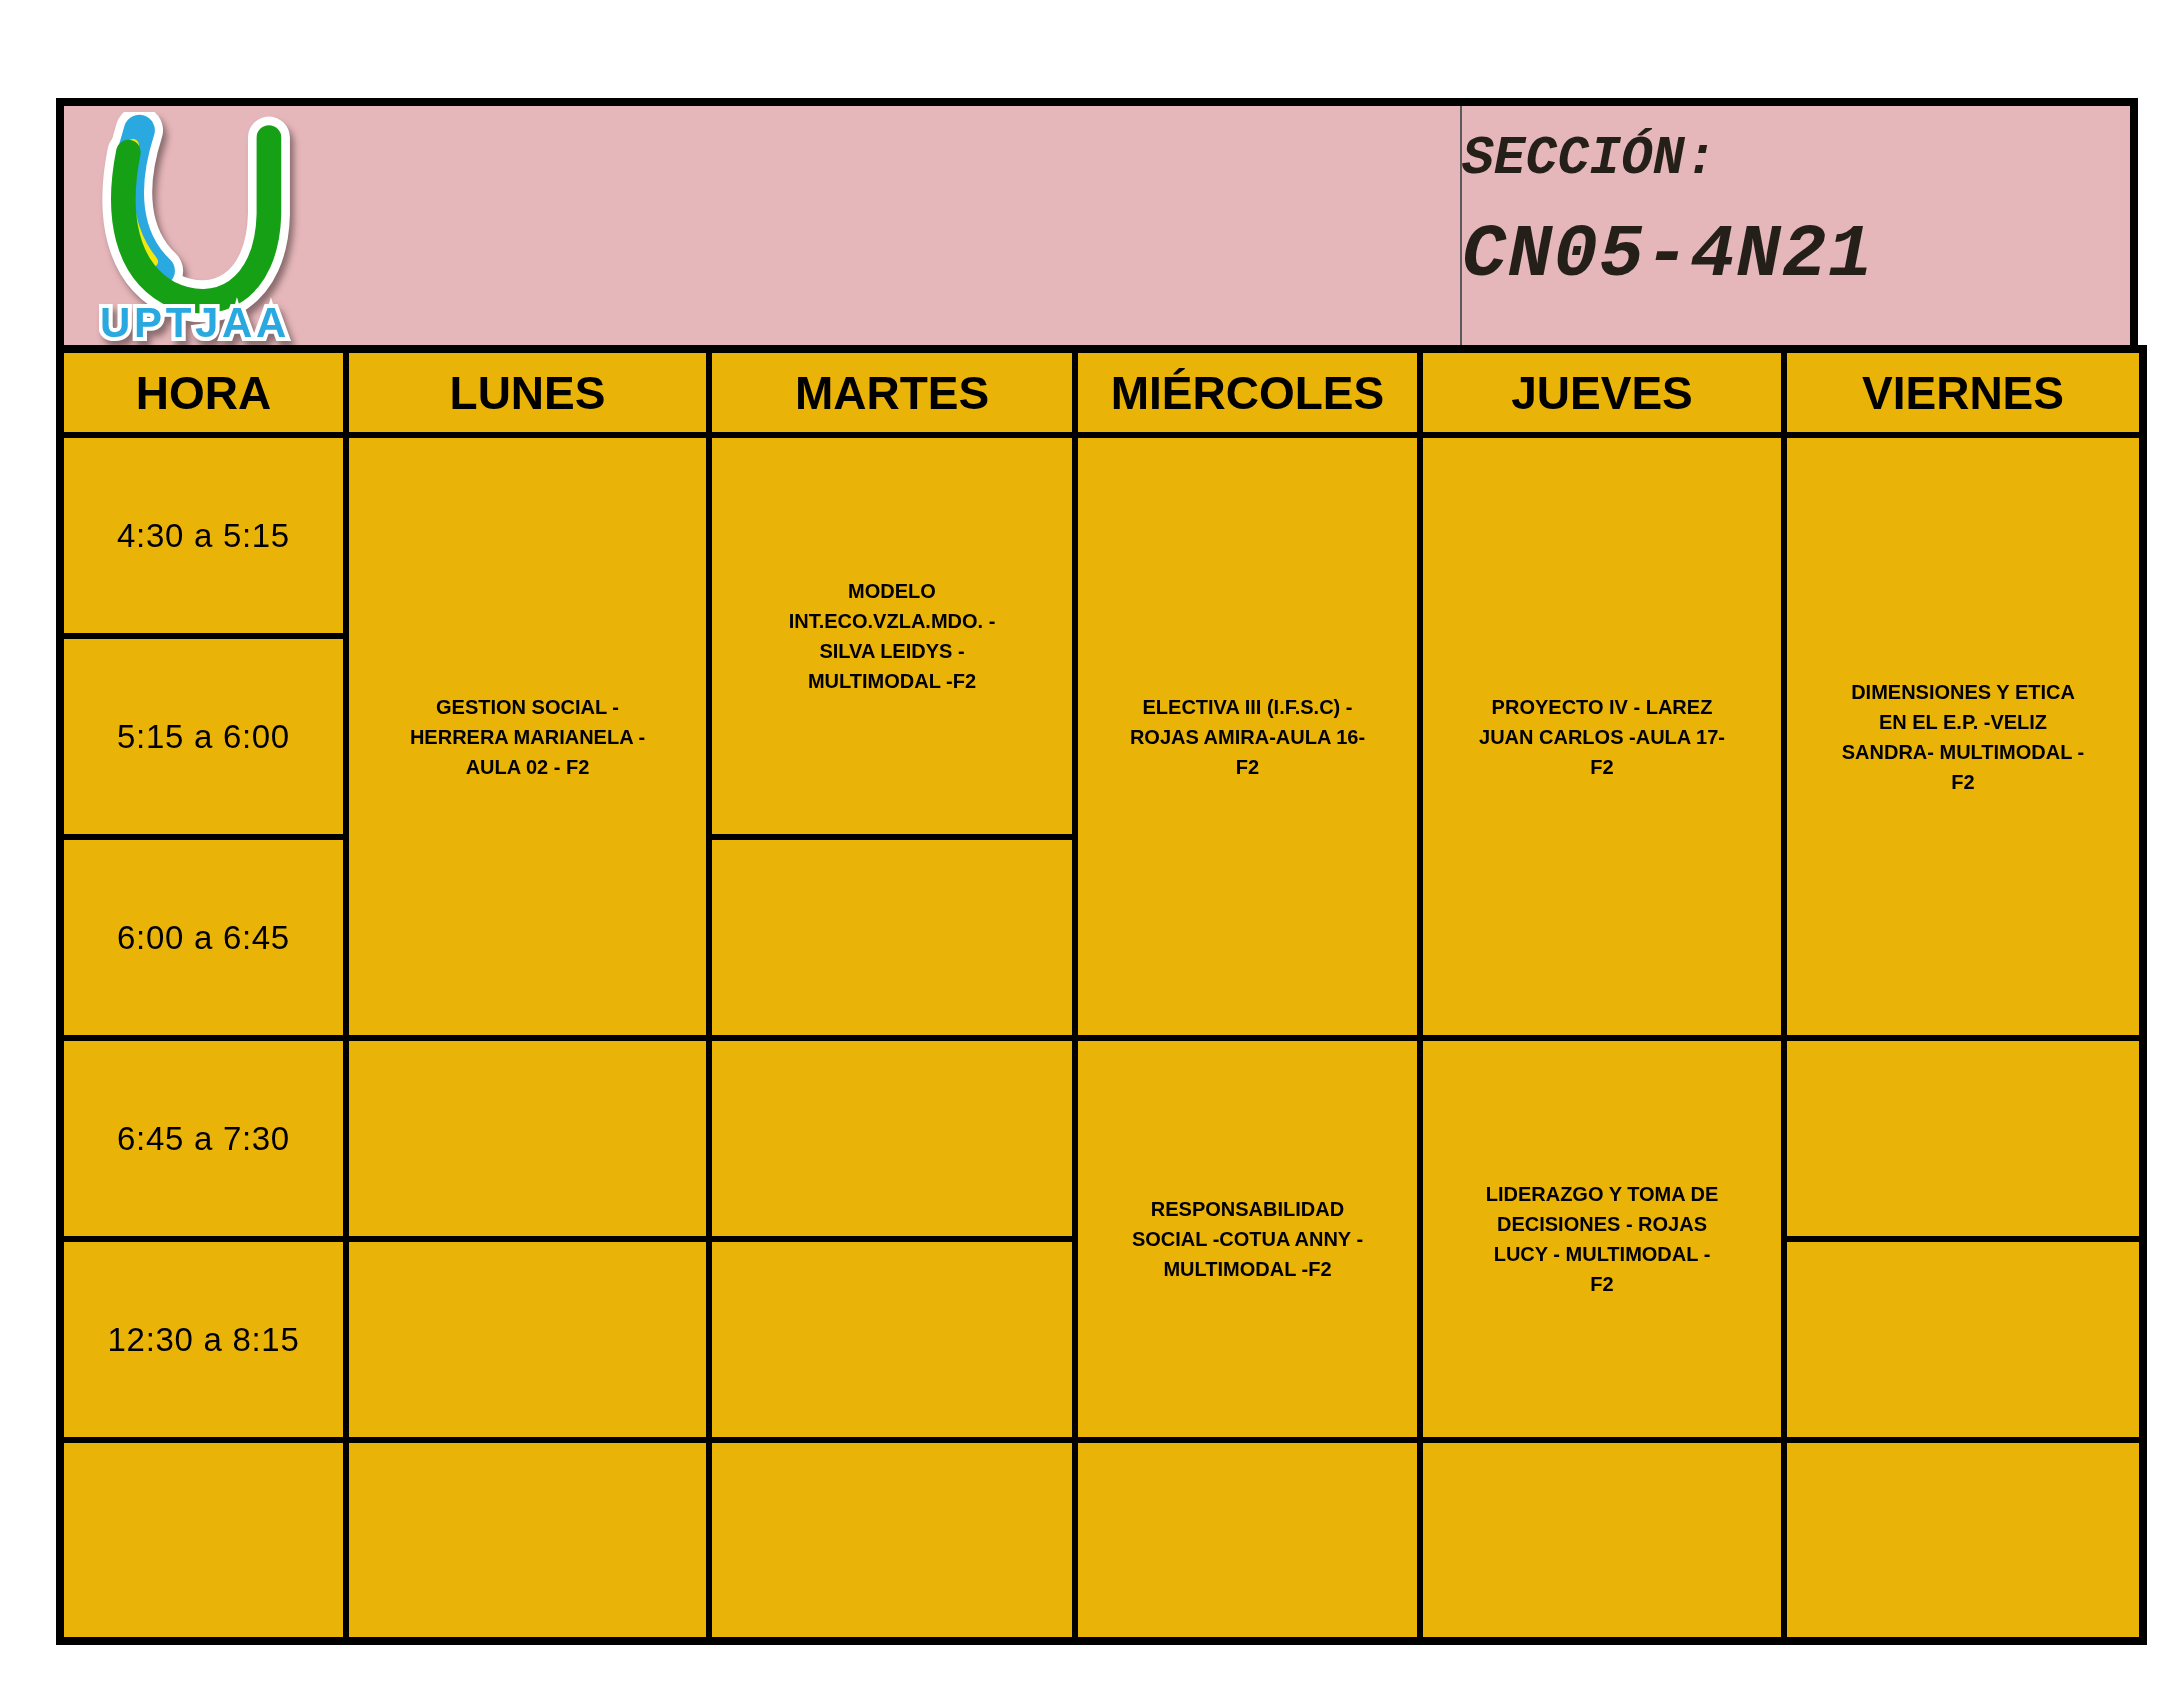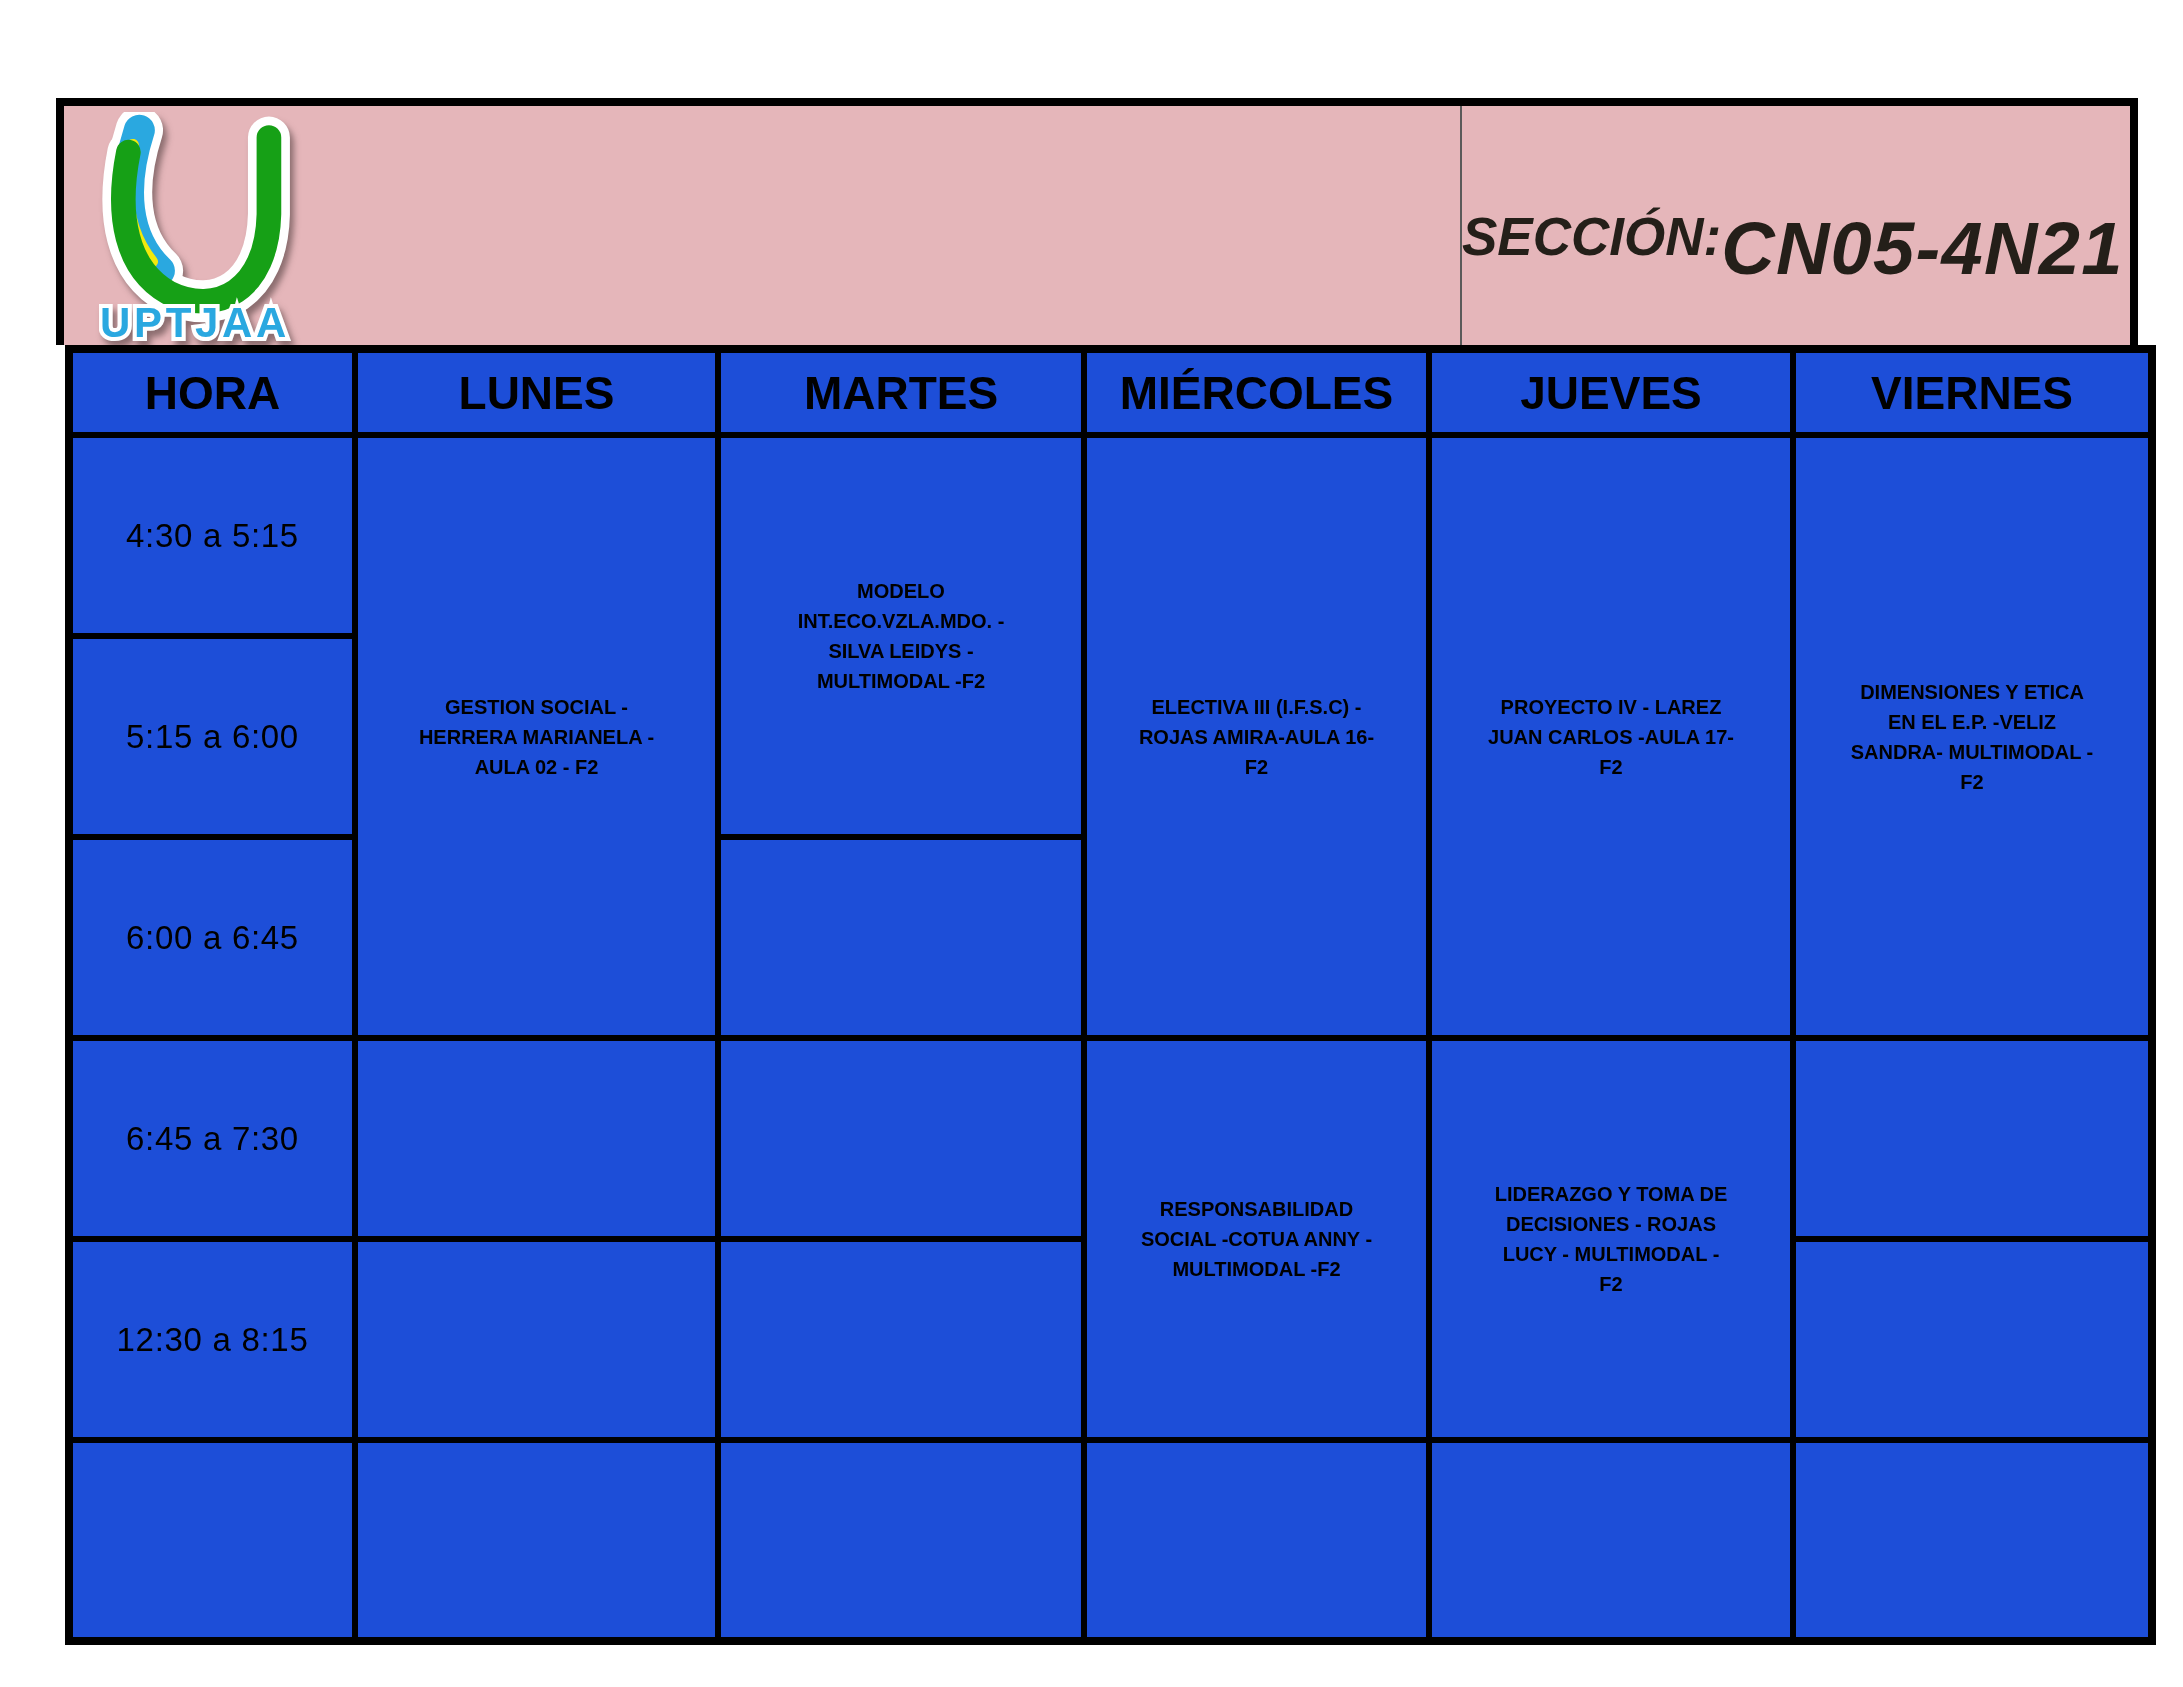--- a/index.html
+++ b/index.html
@@ -30,23 +30,25 @@
   }
   .band-left {
     flex: 0 0 1396px;
     display: flex;
     align-items: center;
   }
   .band-right {
     flex: 1;
     border-left: 2.6px solid #5a5a5a;
     display: flex;
-    align-items: center;
+    flex-direction: column;
+    align-items: flex-start;
     padding-top: 22.5px;
     box-sizing: border-box;
+    font-family: Liberation Mono, monospace;
   }
   .logo-wrap {
     flex: none;
     margin: 2.6px 0 0 32px;
     width: 198px;
     display: flex;
     justify-content: center;
   }
   .logo-wrap svg {
     filter: drop-shadow(4.6px 6px 3.3px rgba(50, 35, 35, 0.5));
@@ -72,27 +74,27 @@
     font-weight: bold;
     font-style: italic;
     font-size: 74px;
     color: #241f19;
     margin-top: 24px;
     letter-spacing: 1.3px;
   }
   
   table.grid {
     position: absolute;
-    left: 65px;
+    left: 56px;
     top: 345px;
     width: 2082px;
     border-collapse: collapse;
     table-layout: fixed;
     border: 8px solid #000;
-    background: #1d4ed8;
+    background: #eab308;
   }
   table.grid th, table.grid td {
     border: 6.6px solid #000;
     text-align: center;
     vertical-align: middle;
     color: #000;
     overflow: hidden;
   }
   thead tr { height: 86px; }
   tbody tr { height: 201px; }

